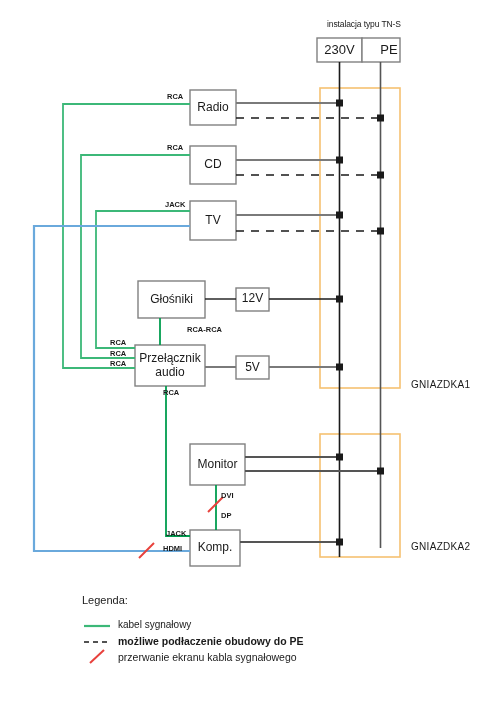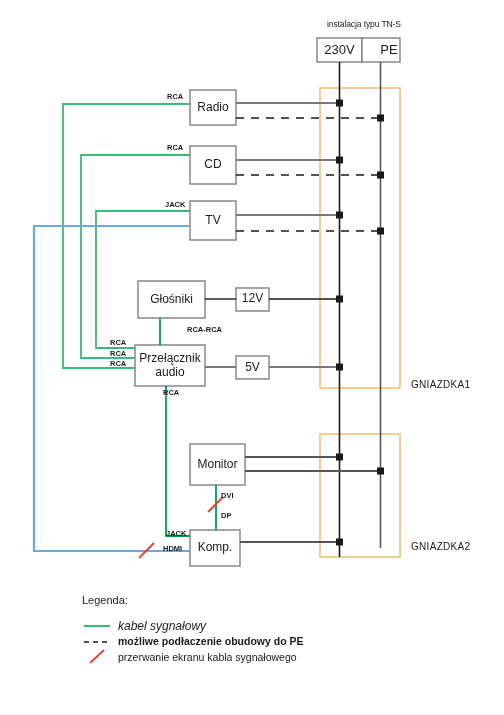--- a/index.html
+++ b/index.html
@@ -115,15 +115,15 @@
 <div class="lbl" style="left:221px;top:491px;font-size:7.5px;font-weight:bold;">DVI</div>
 <div class="lbl" style="left:221px;top:511px;font-size:7.5px;font-weight:bold;">DP</div>
 
 <div class="lbl" style="left:166px;top:529px;font-size:7.5px;font-weight:bold;">JACK</div>
 <div class="lbl" style="left:163px;top:544px;font-size:7.5px;font-weight:bold;">HDMI</div>
 
 <div class="lbl" style="left:411px;top:379px;font-size:10px;letter-spacing:0.3px;">GNIAZDKA1</div>
 <div class="lbl" style="left:411px;top:541px;font-size:10px;letter-spacing:0.3px;">GNIAZDKA2</div>
 
 <div class="lbl" style="left:82px;top:594px;font-size:11px;">Legenda:</div>
-<div class="lbl" style="left:118px;top:619px;font-size:12px;font-style:italic;">kabel sygnałowy</div>
+<div class="lbl" style="left:118px;top:619px;font-size:10px;">kabel sygnałowy</div>
 <div class="lbl" style="left:118px;top:635px;font-size:10.5px;font-weight:bold;">możliwe podłaczenie obudowy do PE</div>
 <div class="lbl" style="left:118px;top:651px;font-size:10.5px;">przerwanie ekranu kabla sygnałowego</div>
 
 </body></html>

